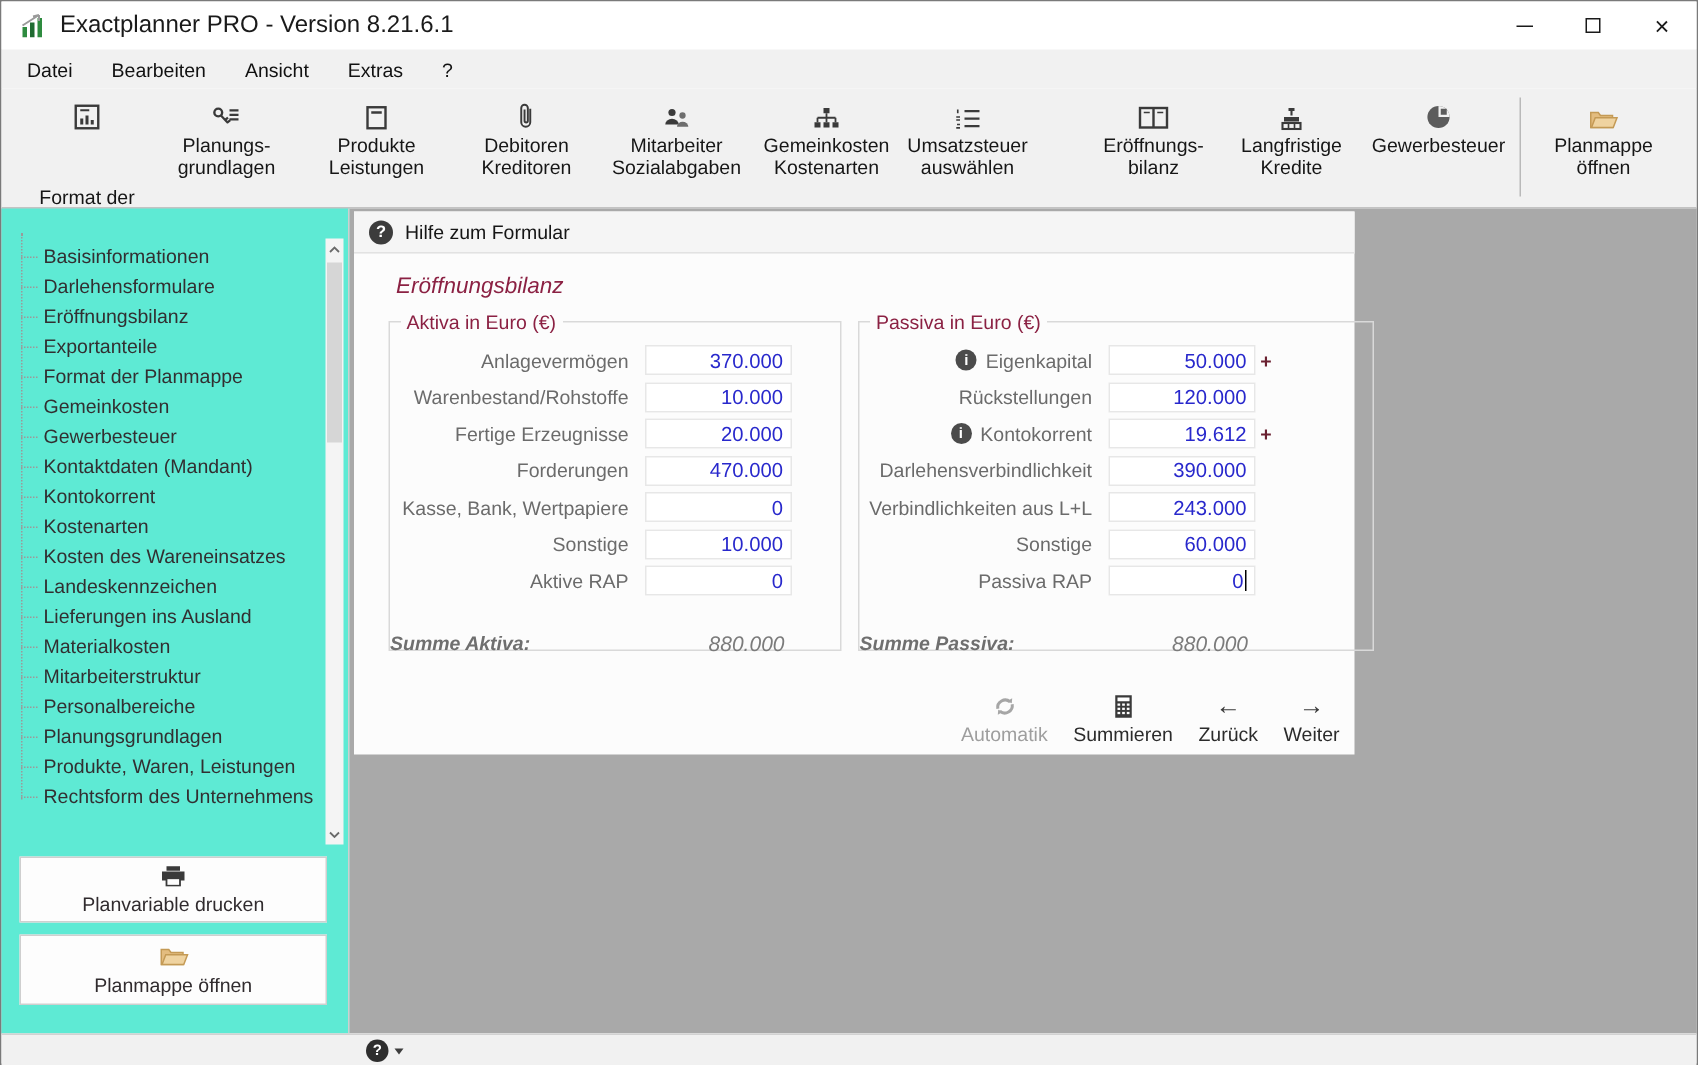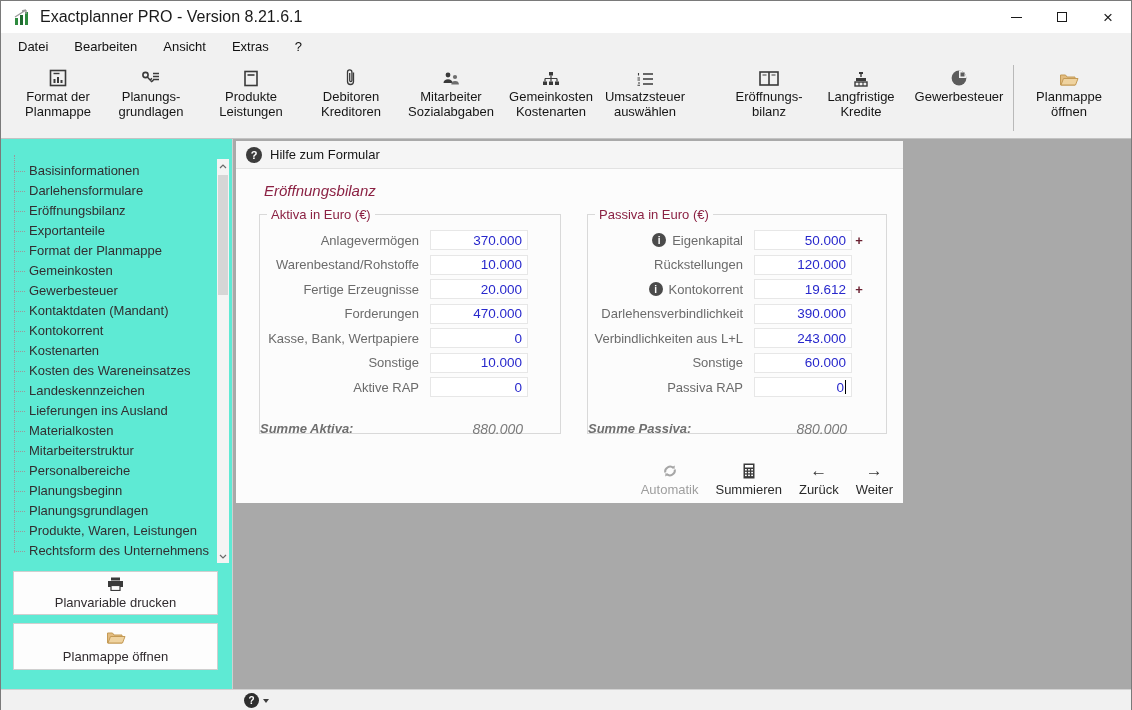--- a/index.html
+++ b/index.html
@@ -56,21 +56,21 @@
   
   .formpanel { position:absolute; left:235px; top:2px; width:667px; height:362px; background:#fcfcfc; }
   .helpbar { position:absolute; left:0; top:0; right:0; height:28px; background:#f5f5f5; border-bottom:1px solid #e2e2e2; display:flex; align-items:center; }
   .helpcircle { width:16px; height:16px; border-radius:50%; background:#3c3c3c; color:#fff; font-size:11px; font-weight:bold;
                 display:inline-flex; align-items:center; justify-content:center; margin-left:10px; }
   .helptext { margin-left:8px; color:#161616; }
   .formtitle { position:absolute; left:28px; top:41px; font-style:italic; font-size:15px; color:#8b2143; }
 
   fieldset { position:absolute; top:66px; height:227px; border:1px solid #d9d9d9; padding:6px 4px 0 0; background:transparent; }
   #fs-aktiva { left:23px;  width:302px; }
-  #fs-passiva { left:351px; width:300px; }
+  #fs-passiva { left:336px; width:344px; }
   legend { font-size:13px; color:#8b2143; padding:0 4px; margin-left:7px; }
 
   .frow { display:flex; align-items:center; height:24.5px; }
   .flabel { width:170px; text-align:right; padding-right:11px; color:#6b6b6b; white-space:nowrap;
             display:flex; justify-content:flex-end; align-items:center; gap:6px; }
   #fs-passiva .flabel { width:166px; }
   .fbox { width:98px; height:20px; background:#fff; border:1px solid #e7e7e7; display:flex; align-items:center; justify-content:flex-end;
           padding-right:5px; color:#2828cc; font-size:13.5px; }
   .fsuffix { width:14px; text-align:center; color:#6a2030; font-weight:bold; font-size:13px; }
   .infoicon { width:14px; height:14px; border-radius:50%; background:#4b4b4b; color:#fff; font-size:10px; font-weight:bold;
@@ -125,21 +125,21 @@
   <div class="menubar">
     <span class="menuitem">Datei</span>
     <span class="menuitem">Bearbeiten</span>
     <span class="menuitem">Ansicht</span>
     <span class="menuitem">Extras</span>
     <span class="menuitem">?</span>
   </div>
 
   <div class="toolbar">
 
-    <div class="titem" style="left:8px;width:98px;">
+    <div class="titem" style="left:8px;width:98px;gap:35px;">
       <span class="ticon">
         <svg width="18" height="18" viewBox="0 0 18 18">
             <rect x="1.5" y="1.5" width="15" height="15" fill="none" stroke="#3a3a3a" stroke-width="1.6"></rect>
             <path d="M4.5 4.5 h6" stroke="#3a3a3a" stroke-width="1.4"></path>
             <rect x="4.5" y="10" width="2" height="4" fill="#3a3a3a"></rect>
             <rect x="8" y="8" width="2" height="6" fill="#3a3a3a"></rect>
             <rect x="11.5" y="11" width="2" height="3" fill="#3a3a3a"></rect>
           </svg>
       </span>
       <span class="tlabel"><span>Format der</span><br><span>Planmappe</span></span>
@@ -273,21 +273,20 @@
         <li>Gewerbesteuer</li>
         <li>Kontaktdaten (Mandant)</li>
         <li>Kontokorrent</li>
         <li>Kostenarten</li>
         <li>Kosten des Wareneinsatzes</li>
         <li>Landeskennzeichen</li>
         <li>Lieferungen ins Ausland</li>
         <li>Materialkosten</li>
         <li>Mitarbeiterstruktur</li>
         <li>Personalbereiche</li>
-        <li>Planungsbeginn</li>
         <li>Planungsgrundlagen</li>
         <li>Produkte, Waren, Leistungen</li>
         <li>Rechtsform des Unternehmens</li>
       </ul>
 
       <div class="vscroll" style="top:20px;height:404px;">
         <div class="sarrow" style="top:0;">
           <svg width="8" height="5" viewBox="0 0 8 5">
               <path d="M1 4 L4 1 L7 4" fill="none" stroke="#6a6a6a" stroke-width="1.2"></path>
             </svg>

